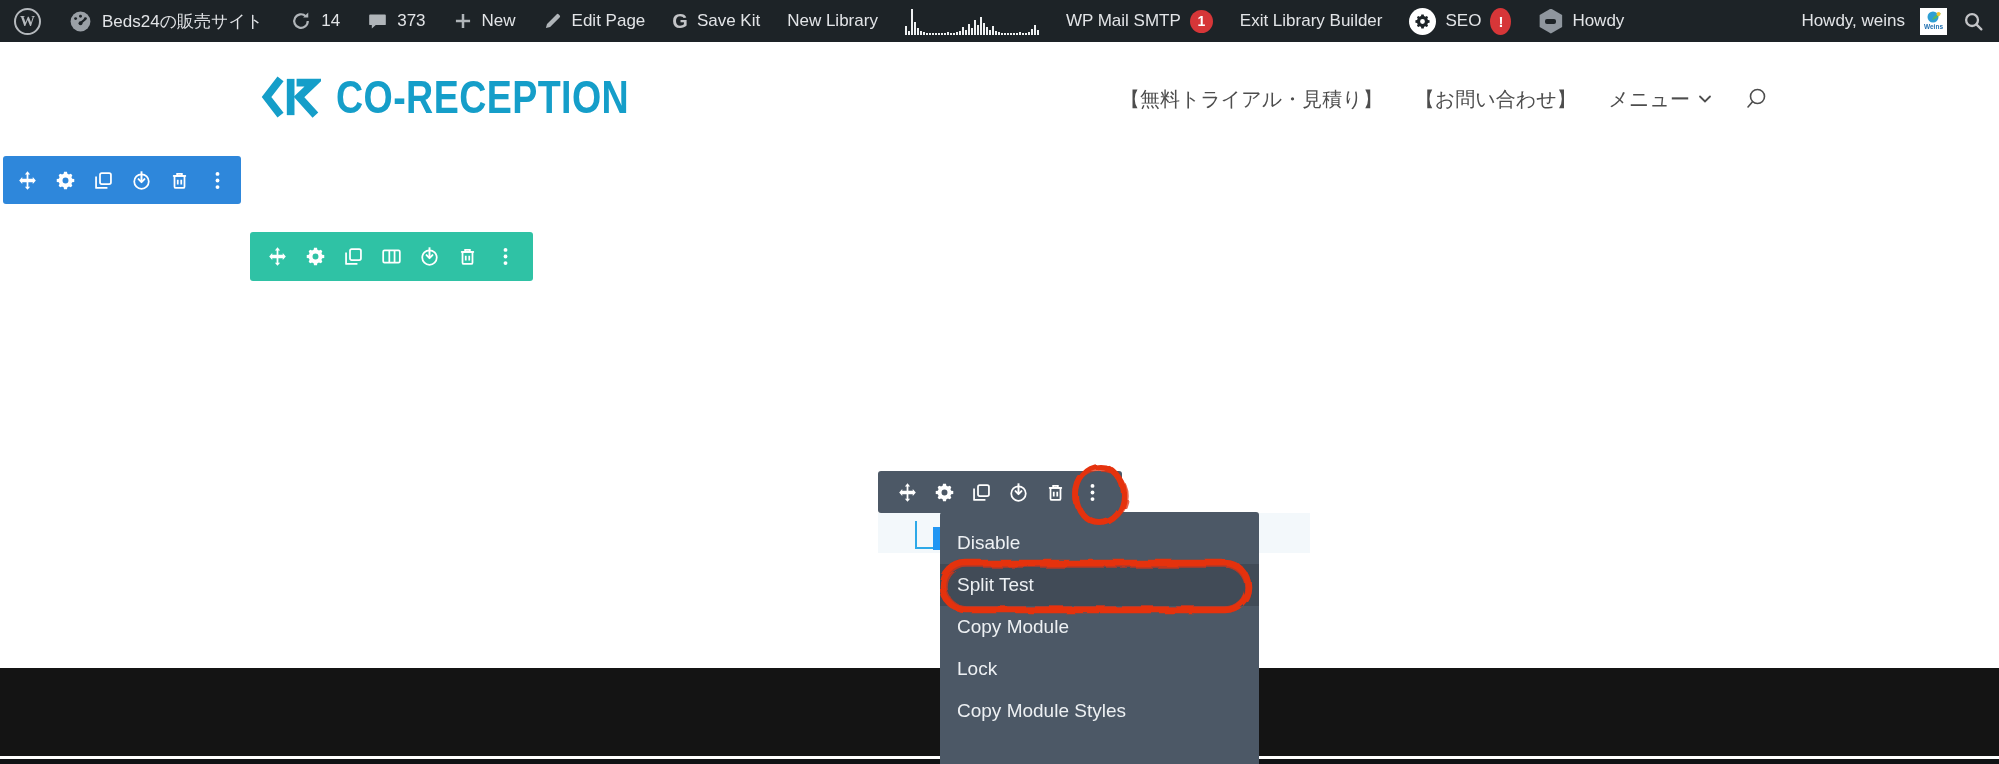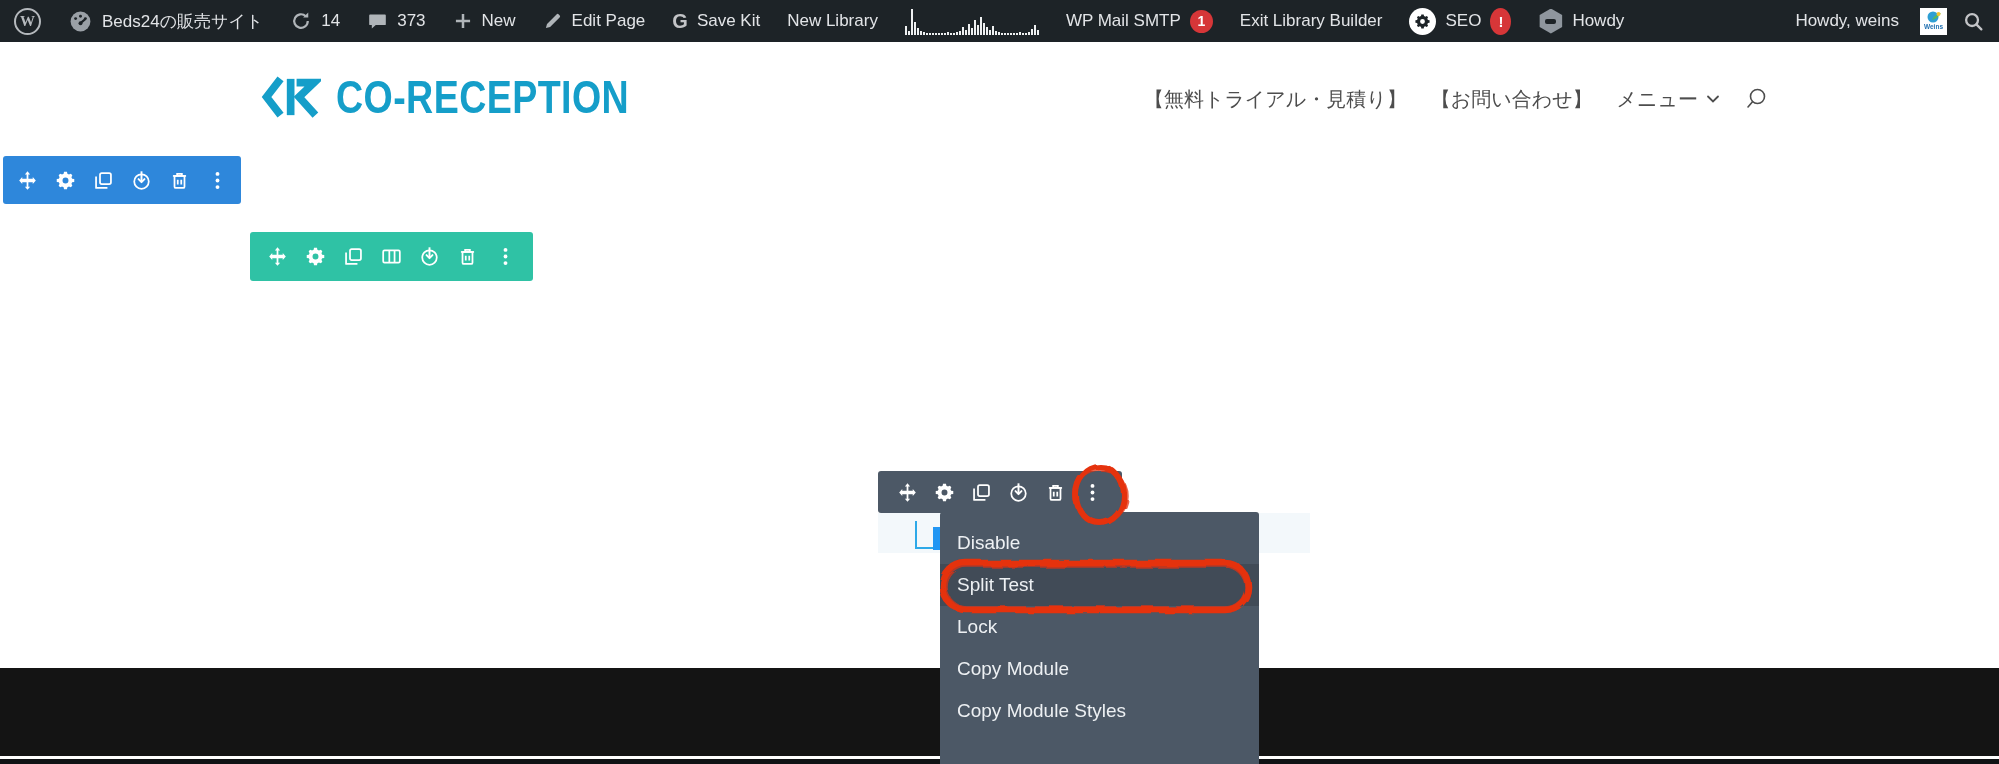--- a/index.html
+++ b/index.html
@@ -47,21 +47,21 @@
   }
   .avatar-word { font-size:6.5px; color:#2271b1; font-weight:bold; line-height:1; }
 
   
   .siteheader { position:absolute; top:42px; left:0; width:100%; height:114px; background:#fff;padding-left:16px; }
   .logo { position:absolute; left:261px; top:27px; display:flex; align-items:center; gap:15px; cursor:pointer; }
   .logo-text {
     font-size:47px; font-weight:800; letter-spacing:.5px; color:var(--c-logo);
     transform:scaleX(.8); transform-origin:left center; white-space:nowrap;
   }
-  .site-nav { position:absolute; top:0; right:231px; height:114px; display:flex; align-items:center; gap:24px; }
+  .site-nav { position:absolute; top:0; right:231px; height:114px; display:flex; align-items:center; gap:32px; }
   .nav-item { font-size:20px; color:#4d4d4d; white-space:nowrap; cursor:pointer; display:flex; align-items:center; gap:8px; }
 
   
   .tb {
     position:absolute; display:flex; align-items:center; justify-content:center;
     gap:17px; border-radius:3px; z-index:20;
   }
   .tb svg { width:21px; height:21px; display:block; cursor:pointer; }
   .tb-section { left:3px;  top:156px; width:238px; height:48px; background:var(--c-section); }
   .tb-row     { left:250px; top:232px; width:283px; height:49px; background:var(--c-row); }
@@ -255,21 +255,21 @@
       <span class="badge-oval">!</span>
     </div>
     <div class="ab-item">
       <span class="forms-hex">
           <span class="forms-slot"></span>
         </span>
       <span>Howdy</span>
     </div>
 
     <div class="ab-right">
-      <div class="ab-item" style="margin-right:6px">
+      <div class="ab-item" style="margin-right:0">
         <span>Howdy, weins</span>
       </div>
       <span class="avatar">
         <svg width="16" height="13" viewBox="0 0 16 13">
           <circle cx="7" cy="6" r="5.5" fill="#2e9fd4"></circle>
           <path d="M6 9c2-4 5-6 9-7-3 4-5 6-9 7z" fill="#57b85c"></path>
           <circle cx="12.5" cy="3" r="2" fill="#f4c531"></circle>
         </svg>
         <span class="avatar-word">Weins</span>
       </span>
@@ -382,22 +382,22 @@
         <use href="#i-trash"></use>
       </svg>
     <svg>
         <use href="#i-kebab"></use>
       </svg>
   </div>
 
   <div class="ctx-menu">
     <div class="ctx-item">Disable</div>
     <div class="ctx-item active">Split Test</div>
+    <div class="ctx-item">Copy Module</div>
     <div class="ctx-item">Lock</div>
-    <div class="ctx-item">Copy Module</div>
     <div class="ctx-item">Copy Module Styles</div>
   </div>
 
   <div class="footer"></div>
   <div class="footer-line"></div>
 
   <svg class="anno" width="1999" height="764" viewBox="0 0 1999 764">
     <defs>
       <filter id="rough" x="-20%" y="-20%" width="140%" height="140%">
         <feTurbulence type="fractalNoise" baseFrequency="0.045" numOctaves="2" result="n"></feTurbulence>

